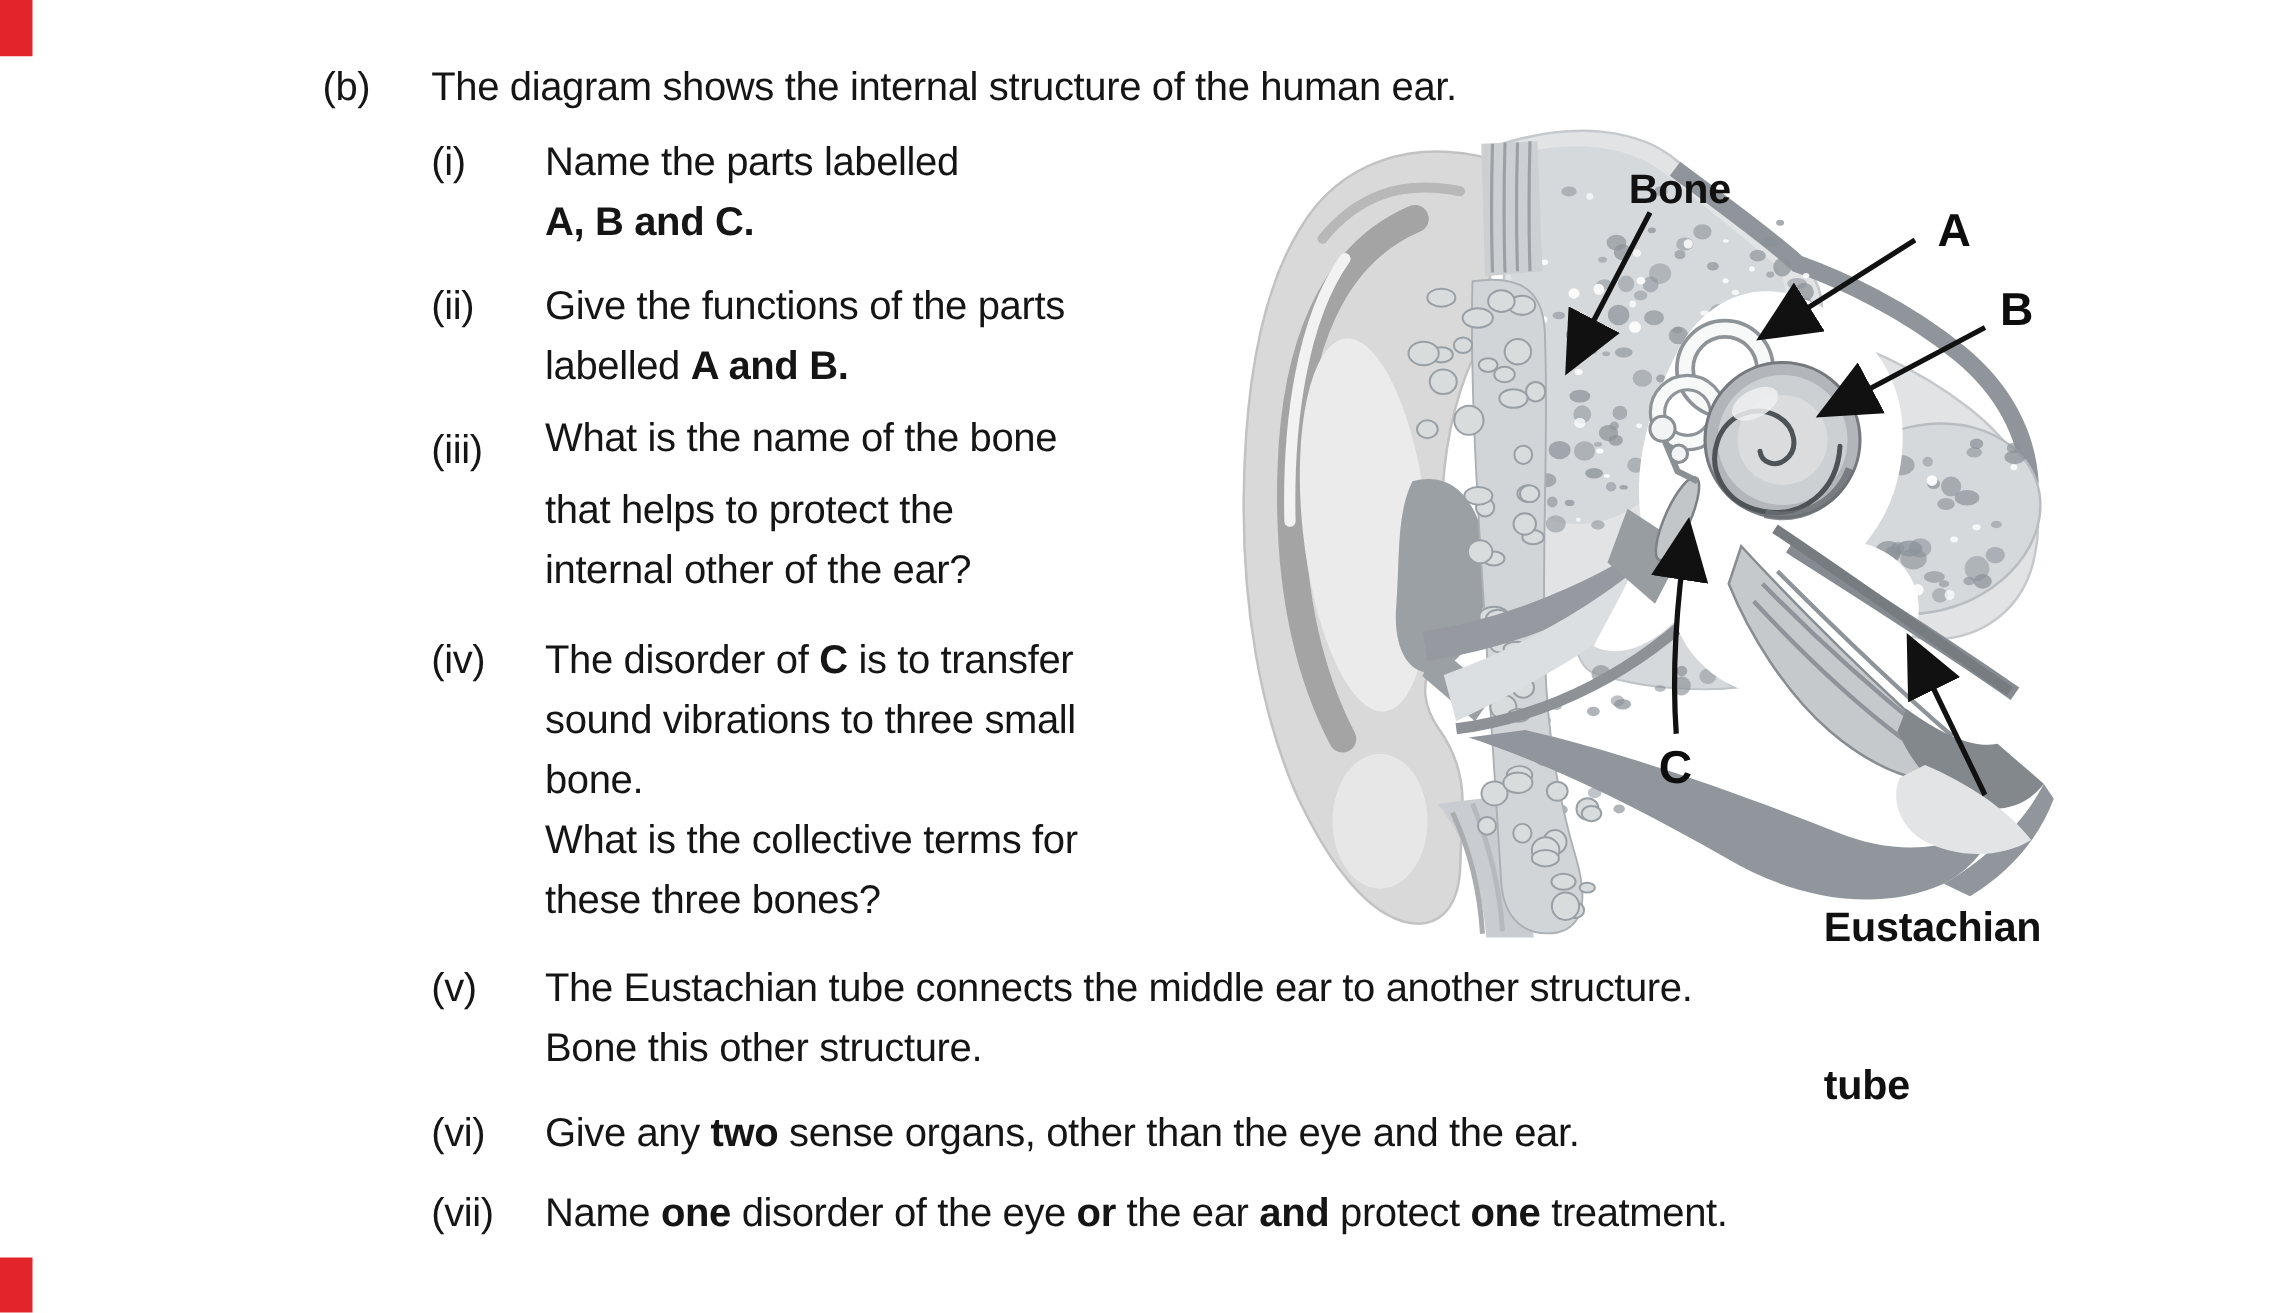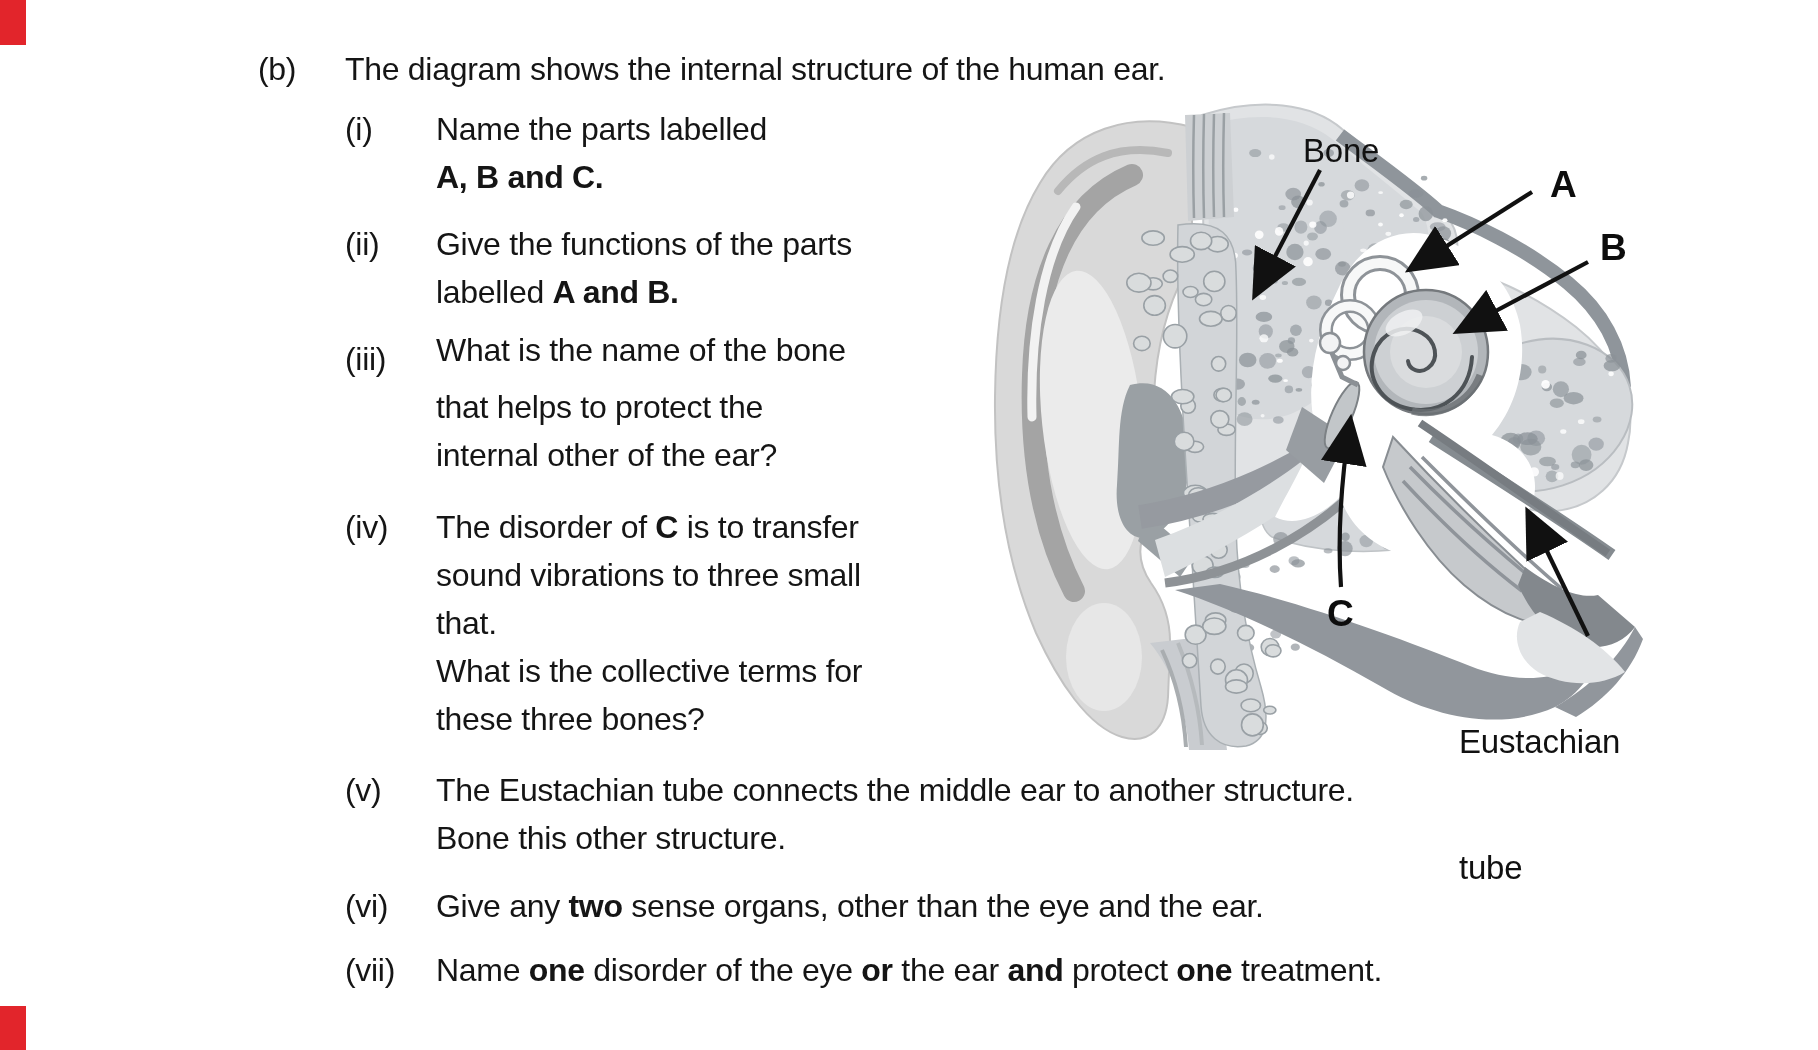--- a/index.html
+++ b/index.html
@@ -7,21 +7,21 @@
     width:1818px;height:1050px;position:relative;background:#ffffff;
     font-family:"Liberation Sans",sans-serif;overflow:hidden;color:#151515;
   }
   .ln{
     position:absolute;height:48px;line-height:48px;font-size:32px;
     letter-spacing:-0.3px;white-space:pre;color:#151515;
   }
   .ln b{font-weight:700;}
   .dlabel{
     position:absolute;font-size:33px;line-height:42px;letter-spacing:-0.2px;
-    color:#111;white-space:pre;
+    color:#111;white-space:pre;font-weight:bold;
   }
   .dletter{position:absolute;font-size:37px;line-height:40px;font-weight:700;color:#0d0d0d;}
   .redmark{position:absolute;left:0;width:26px;}
   #earsvg{position:absolute;left:980px;top:85px;width:690px;height:675px;}
 </style>
 </head>
 <body>
 
 <div class="redmark" style="top:0;height:45px;background:#e2252b;"></div>
 <div class="redmark" style="top:1006px;height:44px;background:#e2252b;"></div>
@@ -39,21 +39,21 @@
   <div class="ln" style="left:436px;top:268px"><span>labelled </span><b>A and B.</b></div>
 
   <div class="ln" style="left:345px;top:335px">(iii)</div>
   <div class="ln" style="left:436px;top:326px"><span>What is the name of the bone</span></div>
   <div class="ln" style="left:436px;top:383px"><span>that helps to protect the</span></div>
   <div class="ln" style="left:436px;top:431px"><span>internal other of the ear?</span></div>
 
   <div class="ln" style="left:345px;top:503px">(iv)</div>
   <div class="ln" style="left:436px;top:503px"><span>The disorder of </span><b>C</b><span> is to transfer</span></div>
   <div class="ln" style="left:436px;top:551px"><span>sound vibrations to three small</span></div>
-  <div class="ln" style="left:436px;top:599px"><span>that.</span></div>
+  <div class="ln" style="left:436px;top:599px"><span>bone.</span></div>
   <div class="ln" style="left:436px;top:647px"><span>What is the collective terms for</span></div>
   <div class="ln" style="left:436px;top:695px"><span>these three bones?</span></div>
 
   <div class="ln" style="left:345px;top:766px">(v)</div>
   <div class="ln" style="left:436px;top:766px"><span>The Eustachian tube connects the middle ear to another structure.</span></div>
   <div class="ln" style="left:436px;top:814px"><span>Bone this other structure.</span></div>
 
   <div class="ln" style="left:345px;top:882px">(vi)</div>
   <div class="ln" style="left:436px;top:882px"><span>Give any </span><b>two</b><span> sense organs, other than the eye and the ear.</span></div>
 

